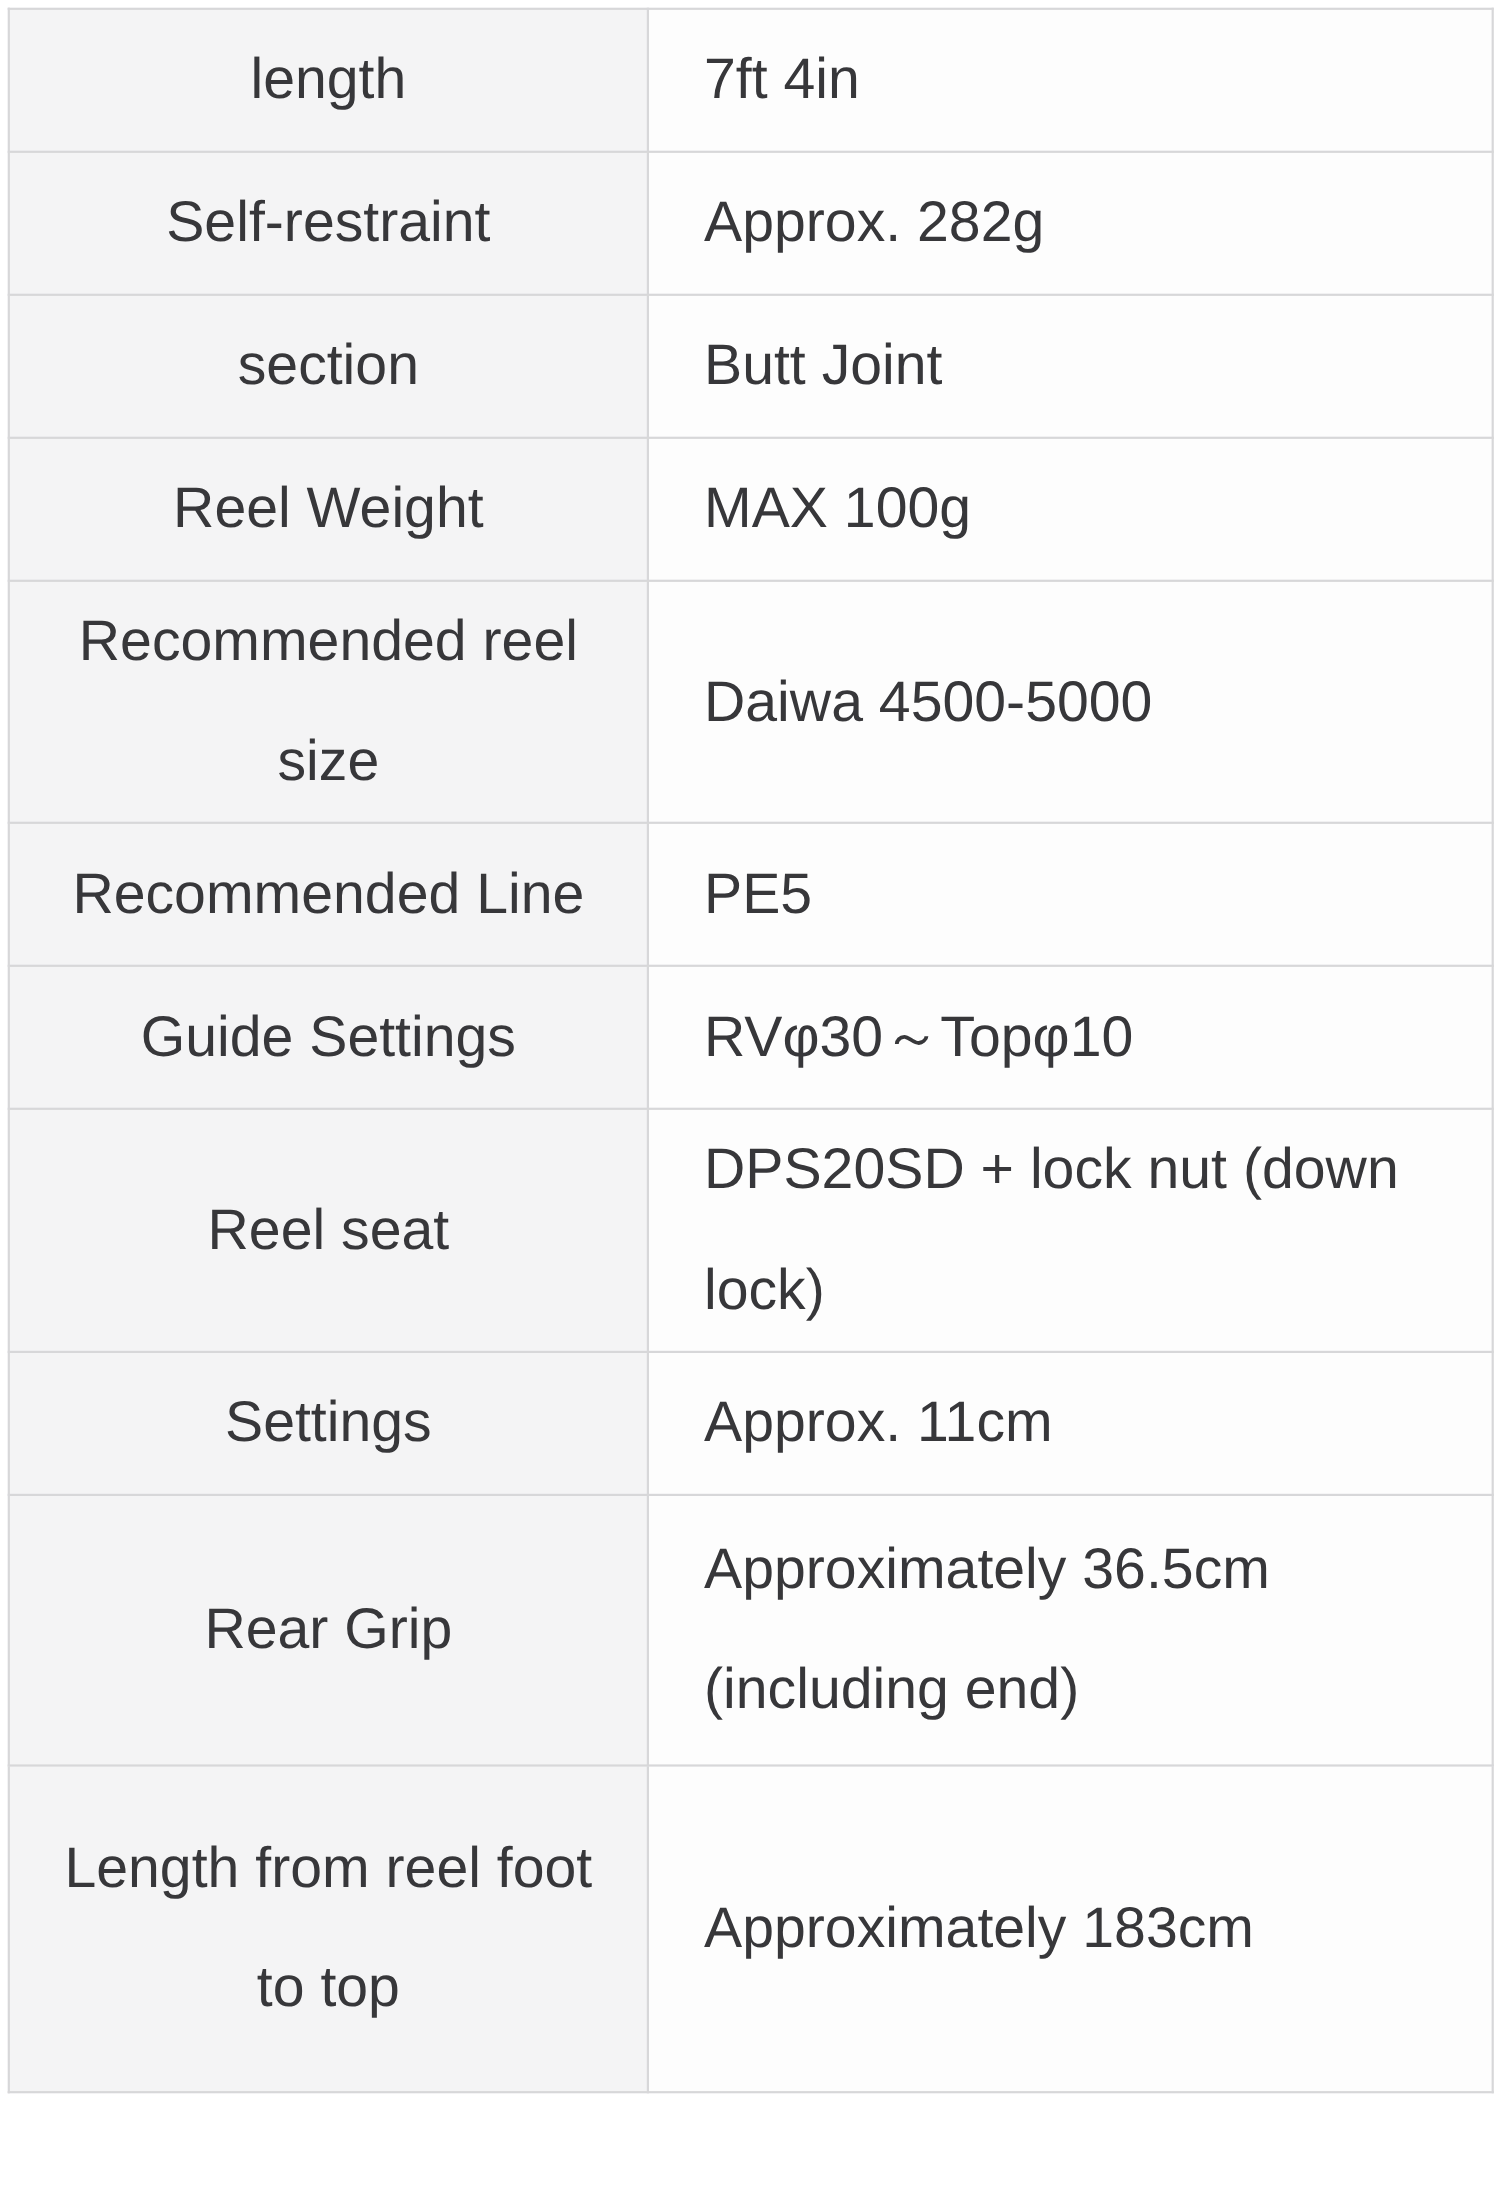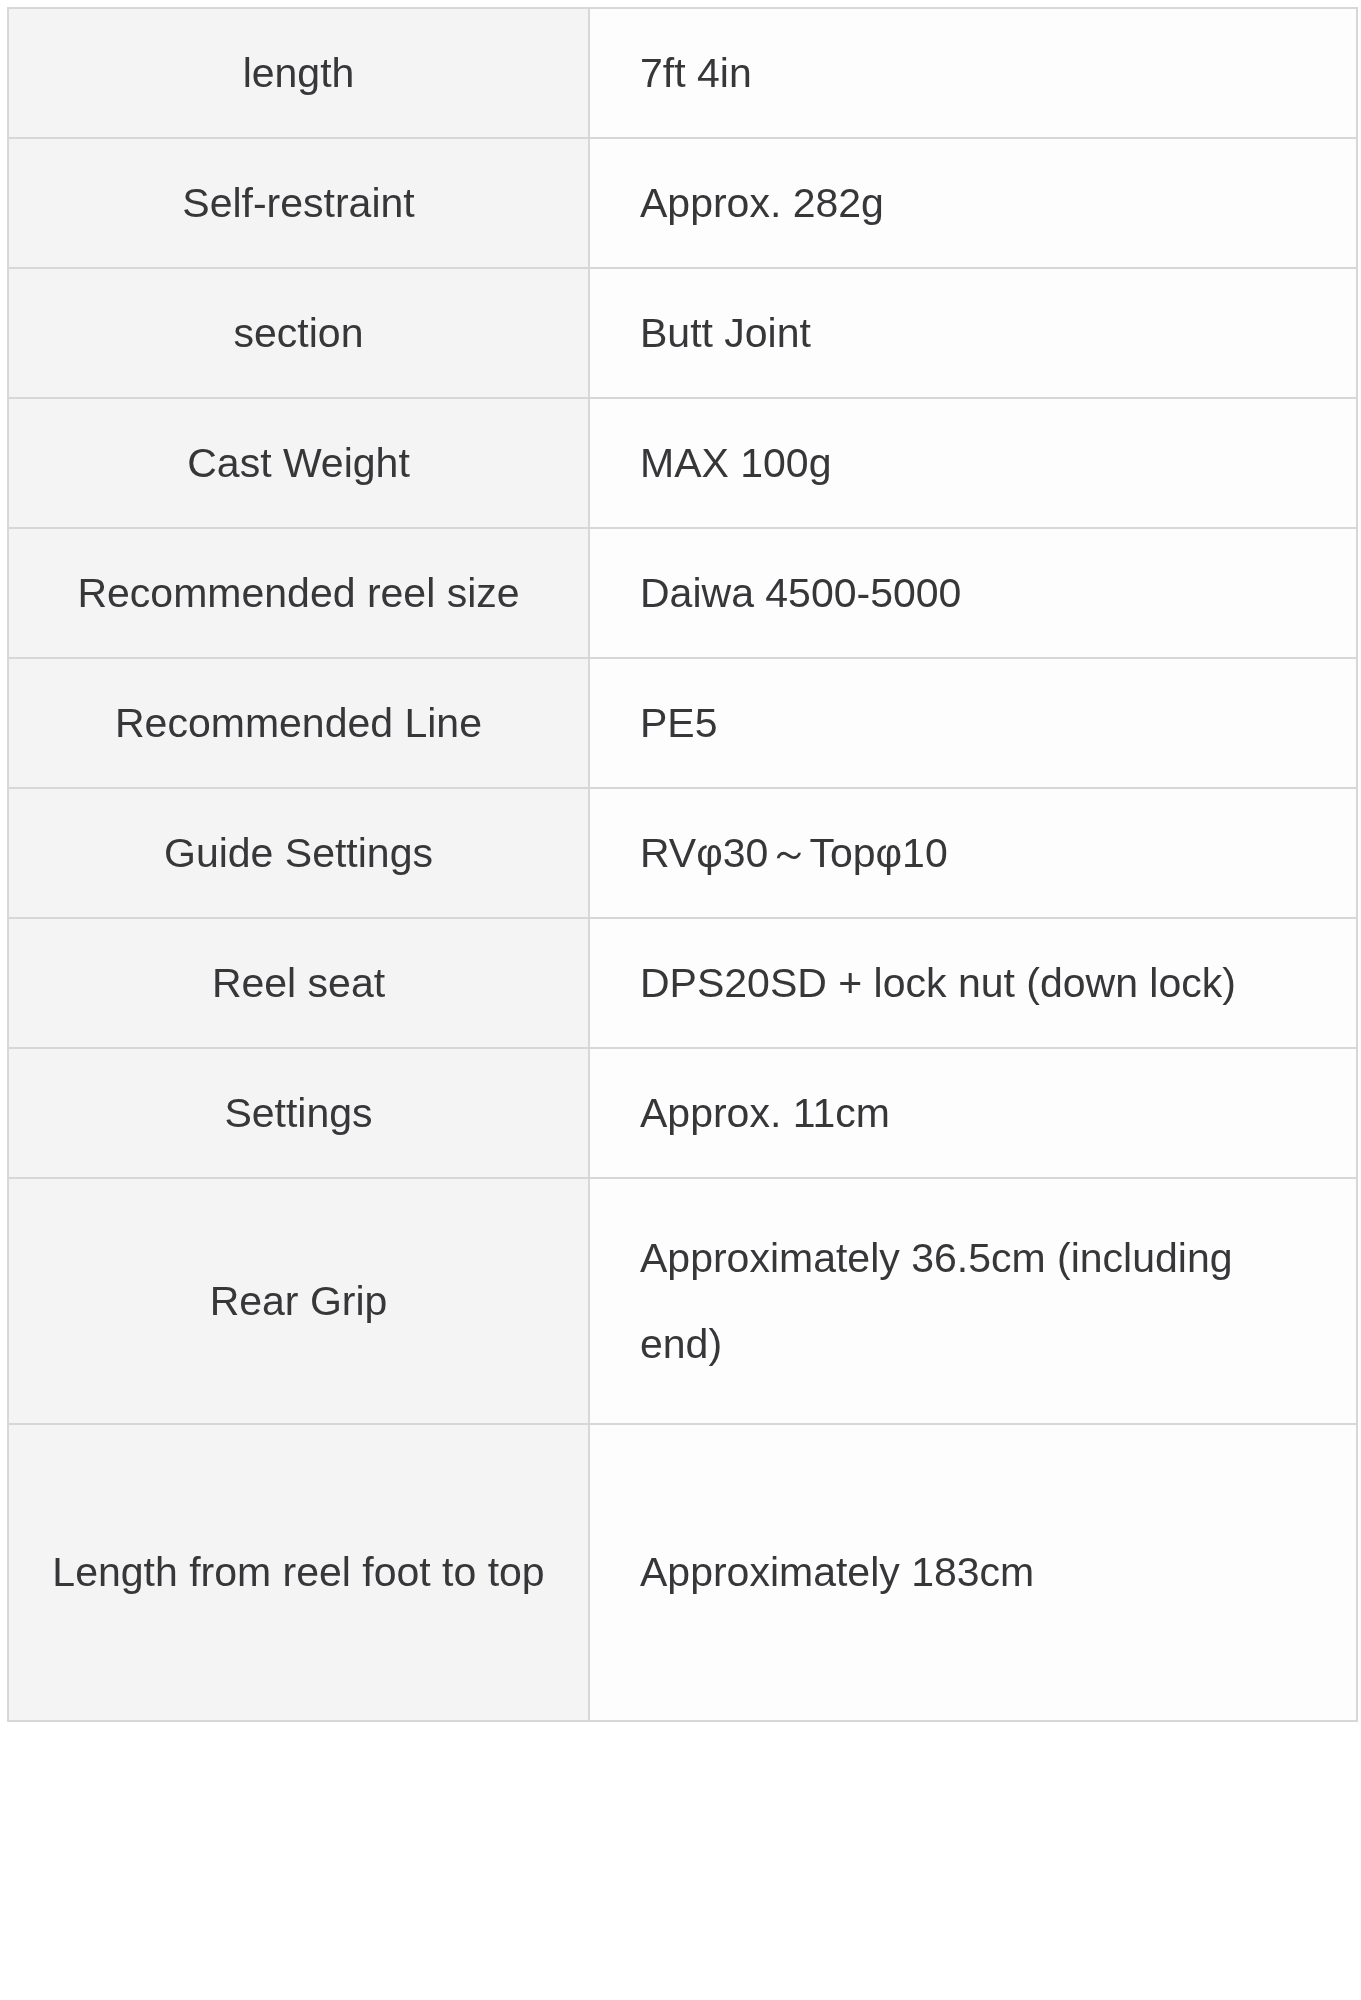--- a/index.html
+++ b/index.html
@@ -23,21 +23,21 @@
   }
   table.spec-table{
     border-collapse:collapse;
     table-layout:fixed;
     width:1349px;
   }
   col.col-label{width:581px;}
   col.col-value{width:768px;}
   td{
     border:2px solid var(--border);
-    font-size:41px;
+    font-size:52px;
     line-height:2.1;
     color:var(--text);
     vertical-align:middle;
   }
   td.label{
     background:var(--bg-label);
     text-align:center;
     padding:0 35px;
   }
   td.value{
@@ -66,21 +66,21 @@
       </tr>
       <tr class="r-normal">
         <td class="label">Self-restraint</td>
         <td class="value">Approx. 282g</td>
       </tr>
       <tr class="r-normal">
         <td class="label">section</td>
         <td class="value">Butt Joint</td>
       </tr>
       <tr class="r-normal">
-        <td class="label">Cast Weight</td>
+        <td class="label">Reel Weight</td>
         <td class="value">MAX 100g</td>
       </tr>
       <tr class="r-normal">
         <td class="label">Recommended reel size</td>
         <td class="value">Daiwa 4500-5000</td>
       </tr>
       <tr class="r-normal">
         <td class="label">Recommended Line</td>
         <td class="value">PE5</td>
       </tr>

